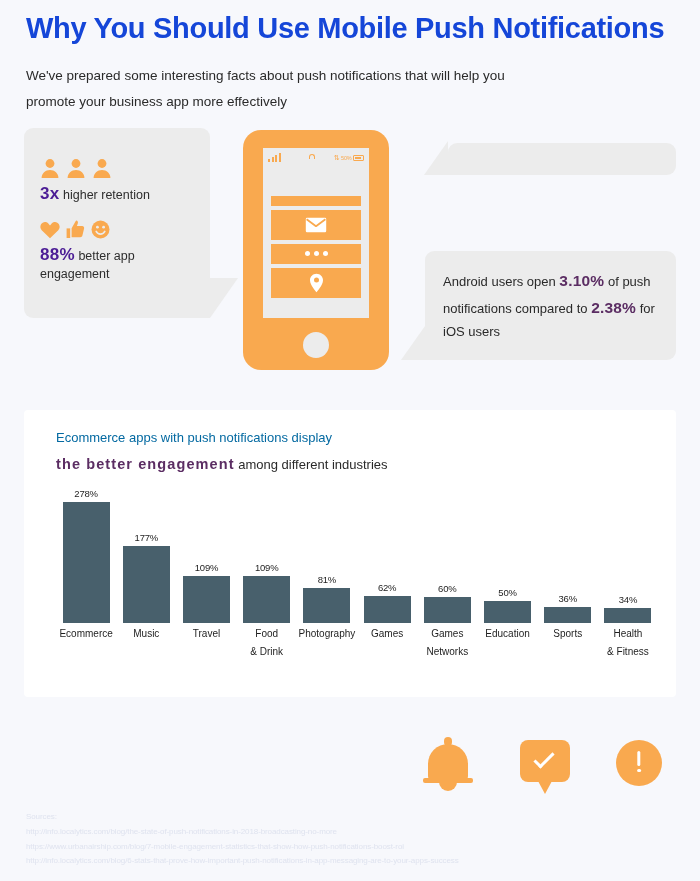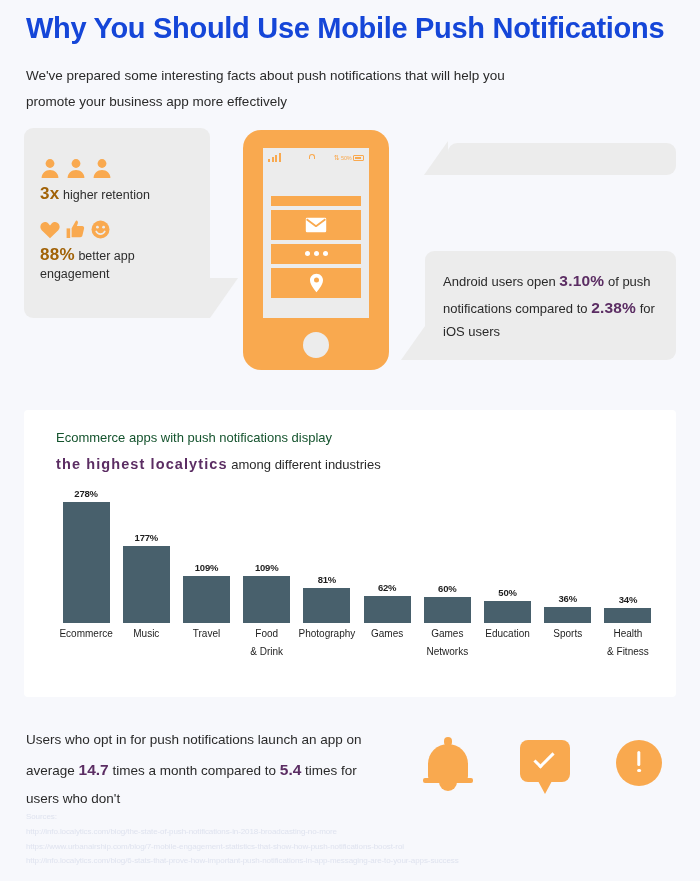--- a/index.html
+++ b/index.html
@@ -53,21 +53,21 @@
     border-right:28px solid transparent;
   }
   .bl-lead {
     font-size:13px;
     line-height:1.72;
     color:#2a2a2a;
   }
   .icon-row { display:flex; align-items:flex-end; gap:6px; margin-top:12px; height:20px; }
   .stat-line { margin-top:5px; font-size:12.5px; color:#2d2d2d; line-height:1.3; }
   .stat-line .big {
-    font-size:17px; font-weight:bold; color:#a16207;
+    font-size:17px; font-weight:bold; color:#4c1d95;
     letter-spacing:0.3px;
   }
 
   
   .bubble-right {
     position:absolute;
     background:#ececec;
     border-radius:9px 9px 9px 0;
     padding:16px 18px;
   }
@@ -141,36 +141,36 @@
 
   
   .chart-card {
     position:absolute;
     left:24px; top:410px;
     width:652px; height:287px;
     background:#ffffff;
     border-radius:4px;
   }
   .chart-head { padding:18px 0 0 32px; }
-  .ch-line1 { font-size:13px; color:#14532d; line-height:1.6; }
+  .ch-line1 { font-size:13px; color:#0369a1; line-height:1.6; }
   .ch-line2 { font-size:13px; color:#2a2a2a; line-height:1.6; margin-top:4px; }
   .ch-hl {
     font-weight:bold; font-size:14.5px; color:#5b2d63;
     letter-spacing:1.1px;
   }
 
   .plot {
     position:absolute;
     left:32px; right:18px; top:78px;
     height:175px;
   }
   .bars {
     position:absolute; left:0; right:0; bottom:40px;
     height:135px;
-    display:flex; align-items:flex-end;font-weight:bold;
+    display:flex; align-items:flex-end;
   }
   .bar-col {
     flex:1 1 0;
     display:flex; flex-direction:column; align-items:center;
     justify-content:flex-end;
     position:relative; height:100%;
   }
   .bar-val {
     font-size:9.5px; color:#1e1e1e; margin-bottom:3px;
     letter-spacing:-0.2px; white-space:nowrap;
@@ -397,21 +397,21 @@
     <div class="br-text">
       <span>Android users open </span><span class="big">3.10%</span><span> of push notifications compared to </span><span class="big">2.38%</span><span> for iOS users</span>
     </div>
   </div>
 </div>
 
 <div class="chart-card">
   <div class="chart-head">
     <div class="ch-line1">Ecommerce apps with push notifications display</div>
     <div class="ch-line2">
-      <span class="ch-hl">the highest localytics</span><span> among different industries</span>
+      <span class="ch-hl">the better engagement</span><span> among different industries</span>
     </div>
   </div>
 
   <div class="plot">
     <div class="bars" id="bars-container">
         <div class="bar-col">
           <div class="bar-val">278%</div>
           <div class="bar" style="height: 121px;"></div>
         </div>
         <div class="bar-col">
@@ -483,23 +483,20 @@
         </div>
         <div class="lab-col">
           <div>Health</div>
           <div>&amp; Fitness</div>
         </div>
       </div>
   </div>
 </div>
 
 <div class="bottom">
-  <div class="bottom-text">
-    <span>Users who opt in for push notifications launch an app on average </span><span class="big">14.7</span><span> times a month compared to </span><span class="big">5.4</span><span> times for users who don't</span>
-  </div>
 
   <div class="bottom-icons">
     <span class="ic-bell">
       <i class="bell-nub"></i>
         <i class="bell-body"></i>
         <i class="bell-base"></i>
         <i class="bell-clap"></i>
     </span>
     <span class="ic-chat">
       <i class="chat-box"></i>

